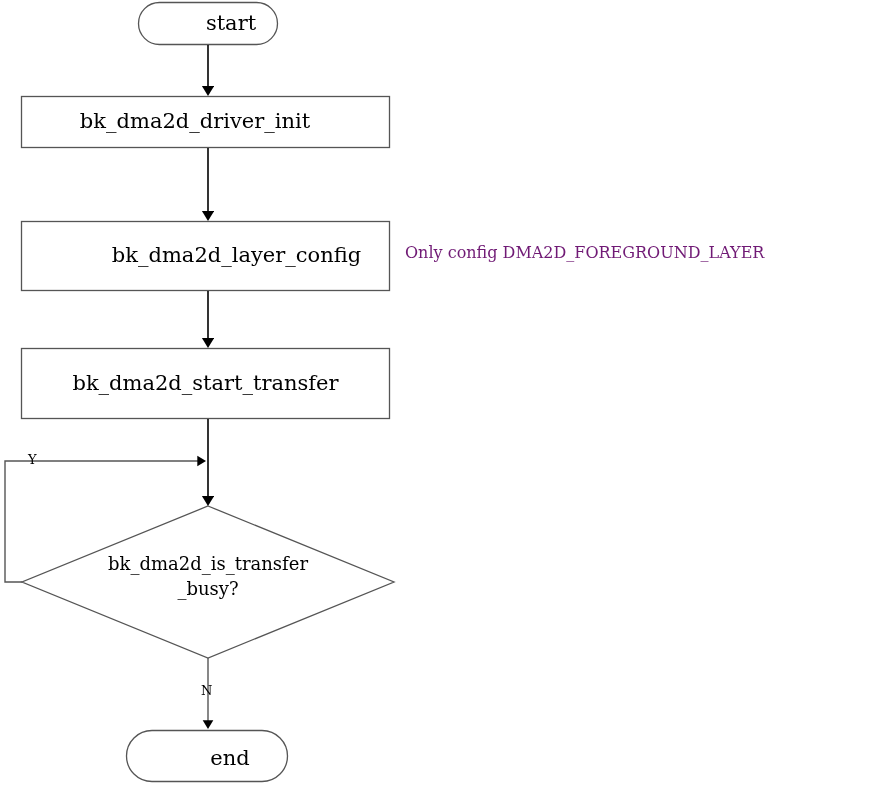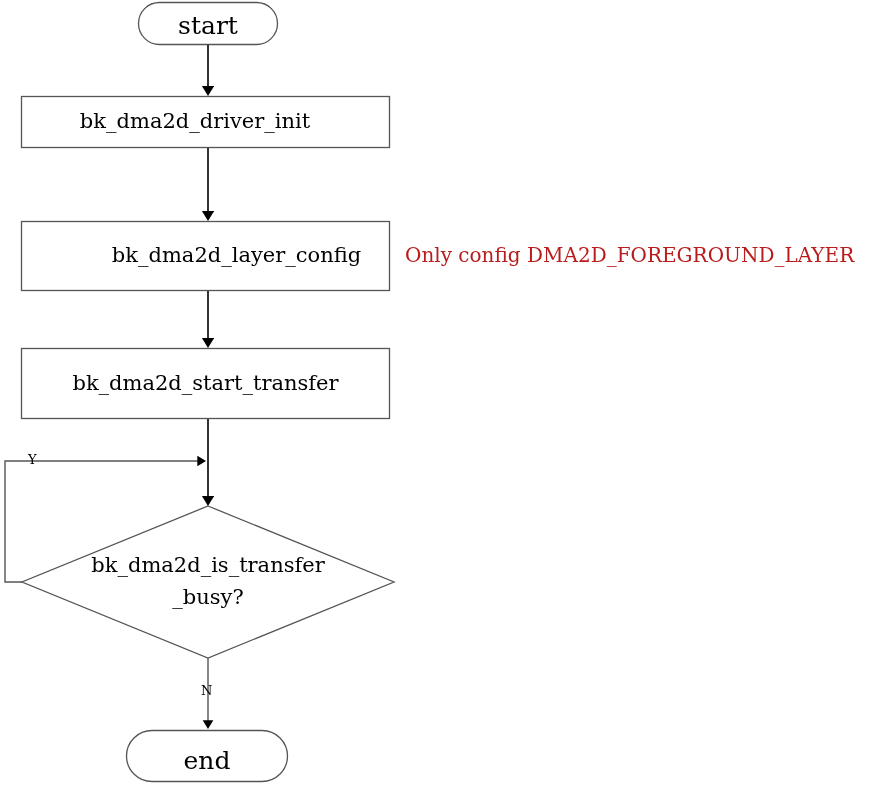--- a/index.html
+++ b/index.html
@@ -30,40 +30,41 @@
   .node-label {
     position: absolute;
     text-align: center;
     color: #000000;
     font-family: "DejaVu Serif", "Liberation Serif", serif;
     white-space: pre;
     pointer-events: none;
     line-height: 1.18;
   }
   .term-label {
-    font-size: 25px;
+    font-size: 21px;
+    padding-left: 23px;
   }
   .proc-label {
     font-size: 21px;
   }
   .dec-label {
-    font-size: 21px;
+    font-size: 18px;
   }
   .edge-label {
     position: absolute;
     font-family: "DejaVu Serif", "Liberation Serif", serif;
     font-size: 13px;
     color: #000000;
     white-space: pre;
   }
   .annotation {
     position: absolute;
     font-family: "DejaVu Serif", "Liberation Serif", serif;
-    font-size: 20px;
-    color: #b91c1c;
+    font-size: 16px;
+    color: #701a75;
     white-space: pre;
   }
 </style>
 </head>
 <body>
 
 <div id="flowchart-root">
 
   <svg id="flow-svg" viewBox="0 0 896 789" xmlns="http://www.w3.org/2000/svg">
     <defs>
@@ -99,21 +100,21 @@
 
   <div class="node-label term-label" style="left:138px; top:11px; width:140px;">start</div>
 
   <div class="node-label proc-label" style="left:21px; top:109px; width:348px;">bk_dma2d_driver_init</div>
 
   <div class="node-label proc-label" style="left:21px; top:243px; width:369px;margin-left:31px;">bk_dma2d_layer_config</div>
 
   <div class="node-label proc-label" style="left:21px; top:371px; width:369px;text-align:center;">bk_dma2d_start_transfer</div>
 
   <div class="node-label dec-label" style="left:22px; top:553px; width:372px;">bk_dma2d_is_transfer</div>
-  <div class="node-label dec-label" style="left:22px; top:578px; width:372px;margin-top:7px;">_busy?</div>
+  <div class="node-label dec-label" style="left:22px; top:578px; width:372px;">_busy?</div>
 
   <div class="node-label term-label" style="left:126px; top:746px; width:162px;">end</div>
 
   <div class="edge-label" style="left:28px; top:452px;">Y</div>
 
   <div class="edge-label" style="left:201px; top:683px;">N</div>
 
   <div class="annotation" style="left:405px; top:243px;">Only config DMA2D_FOREGROUND_LAYER</div>
 
 </div>

